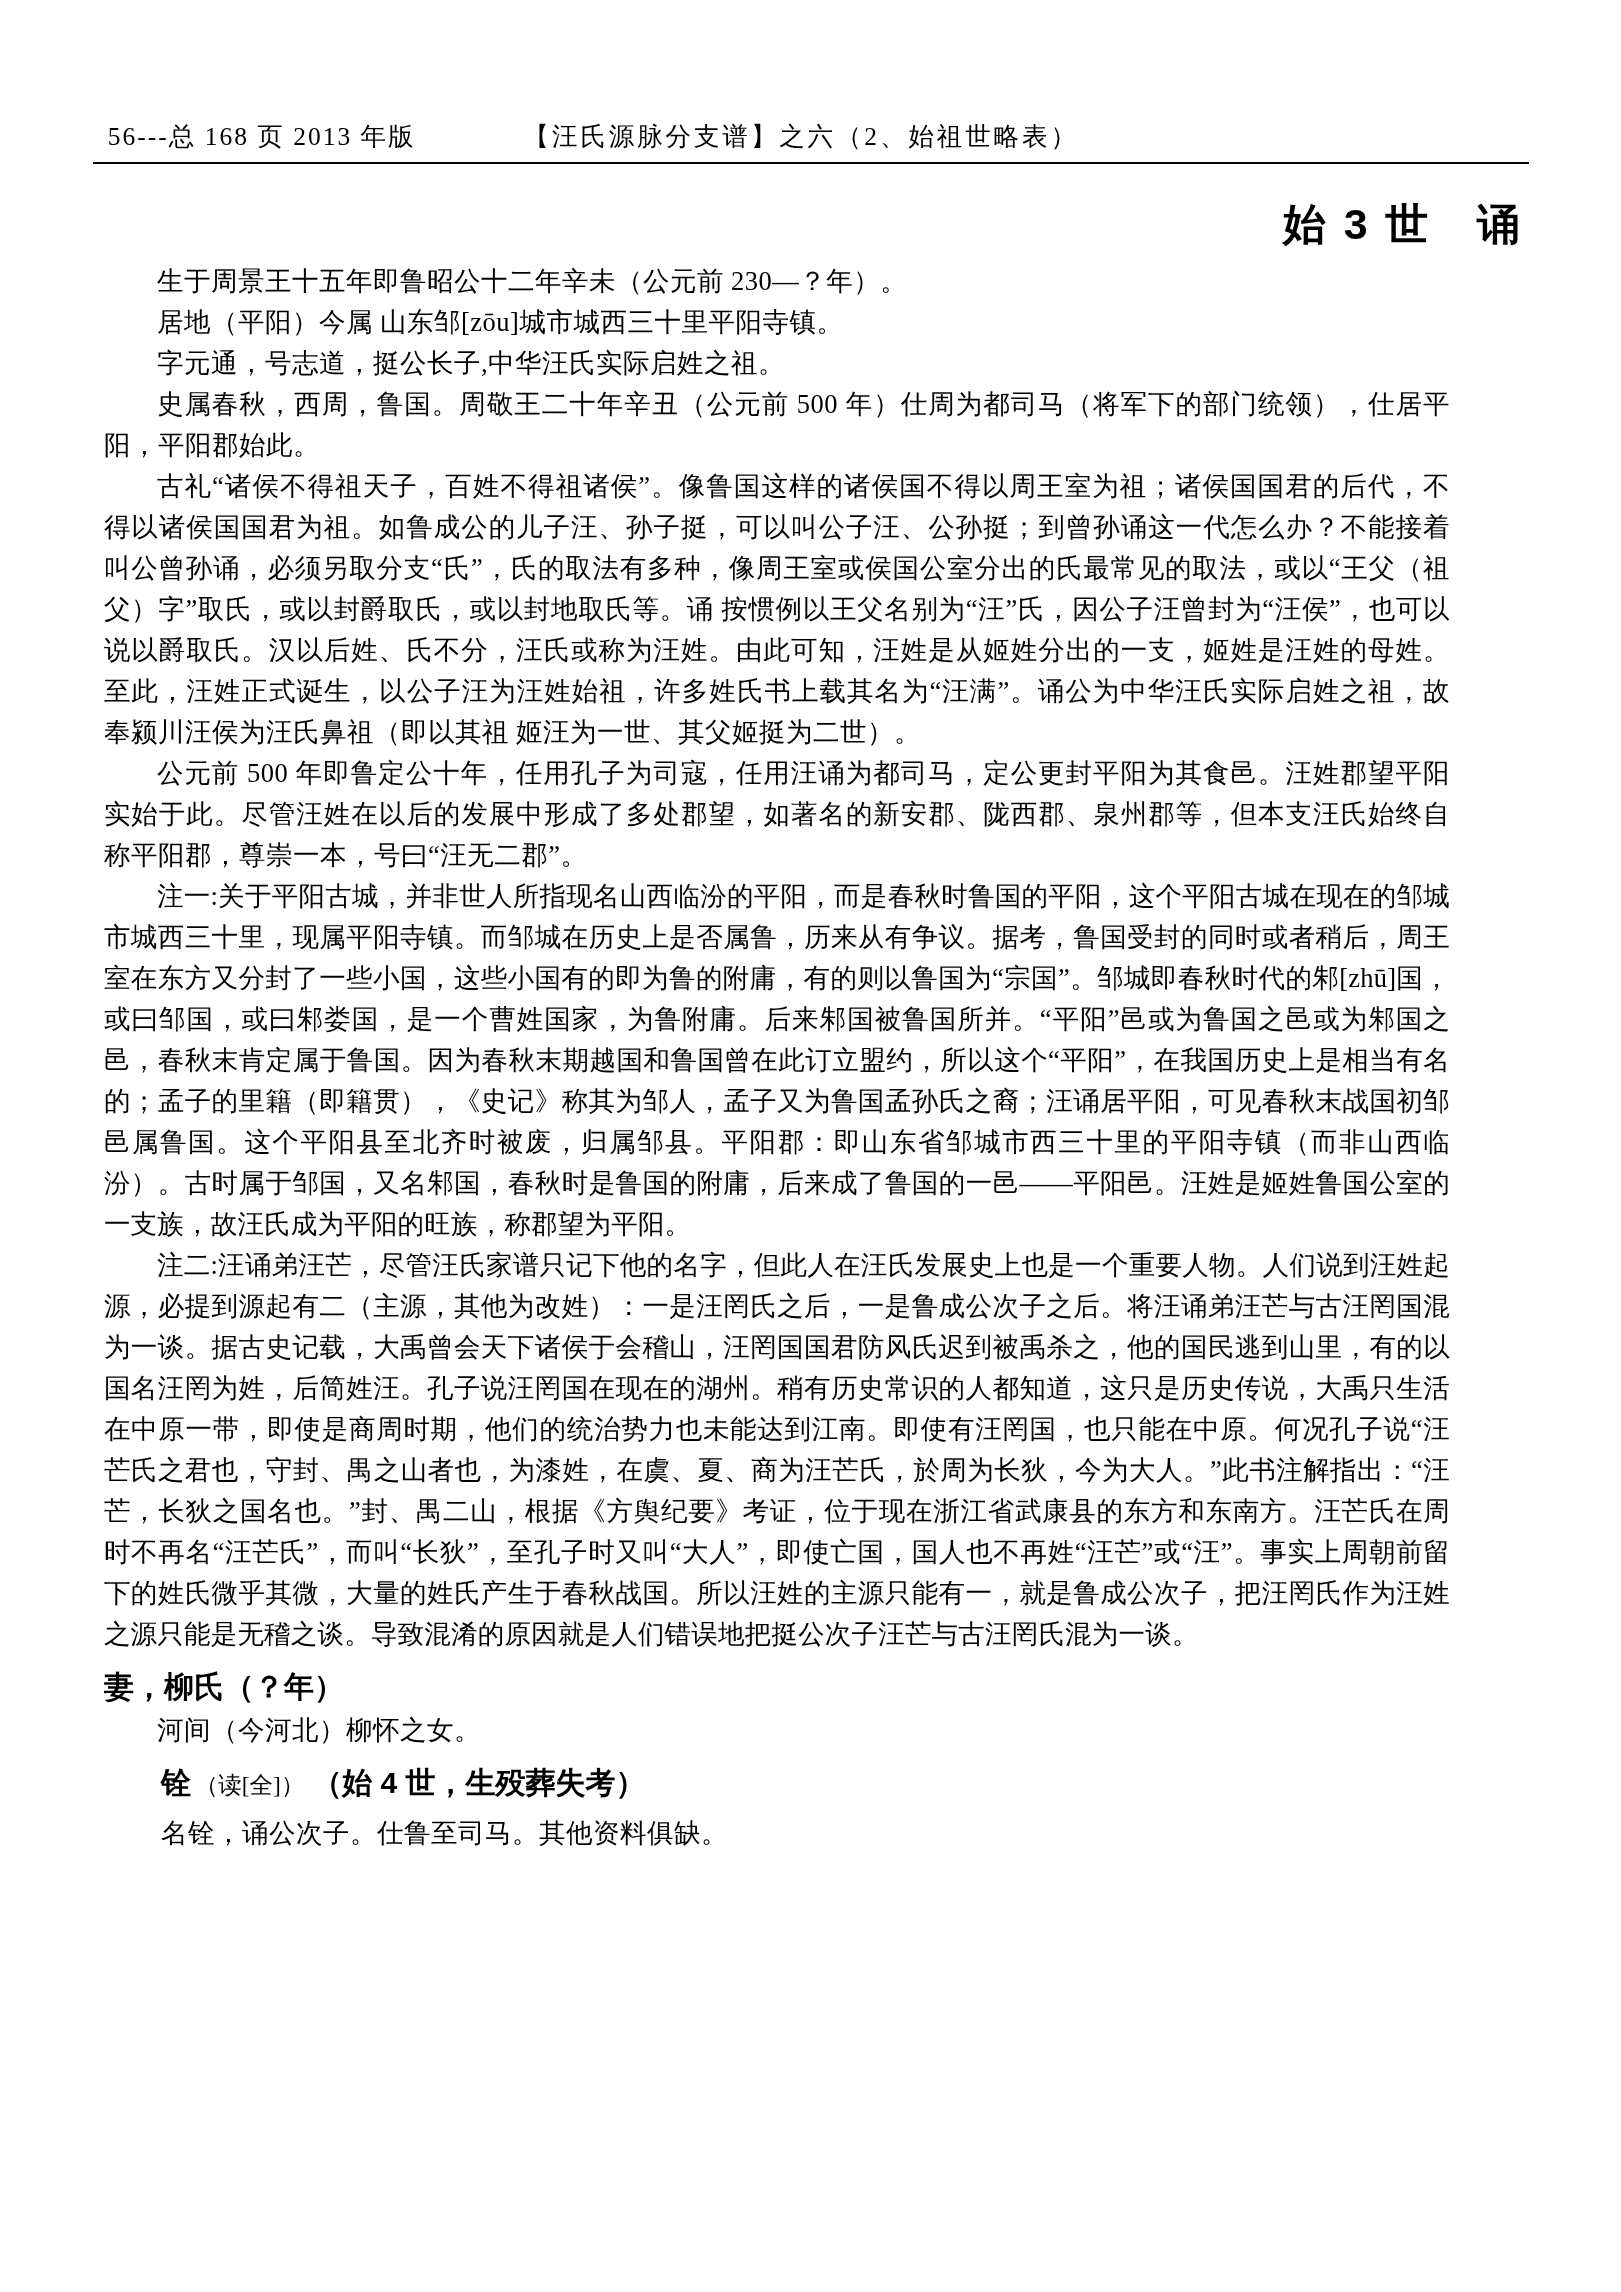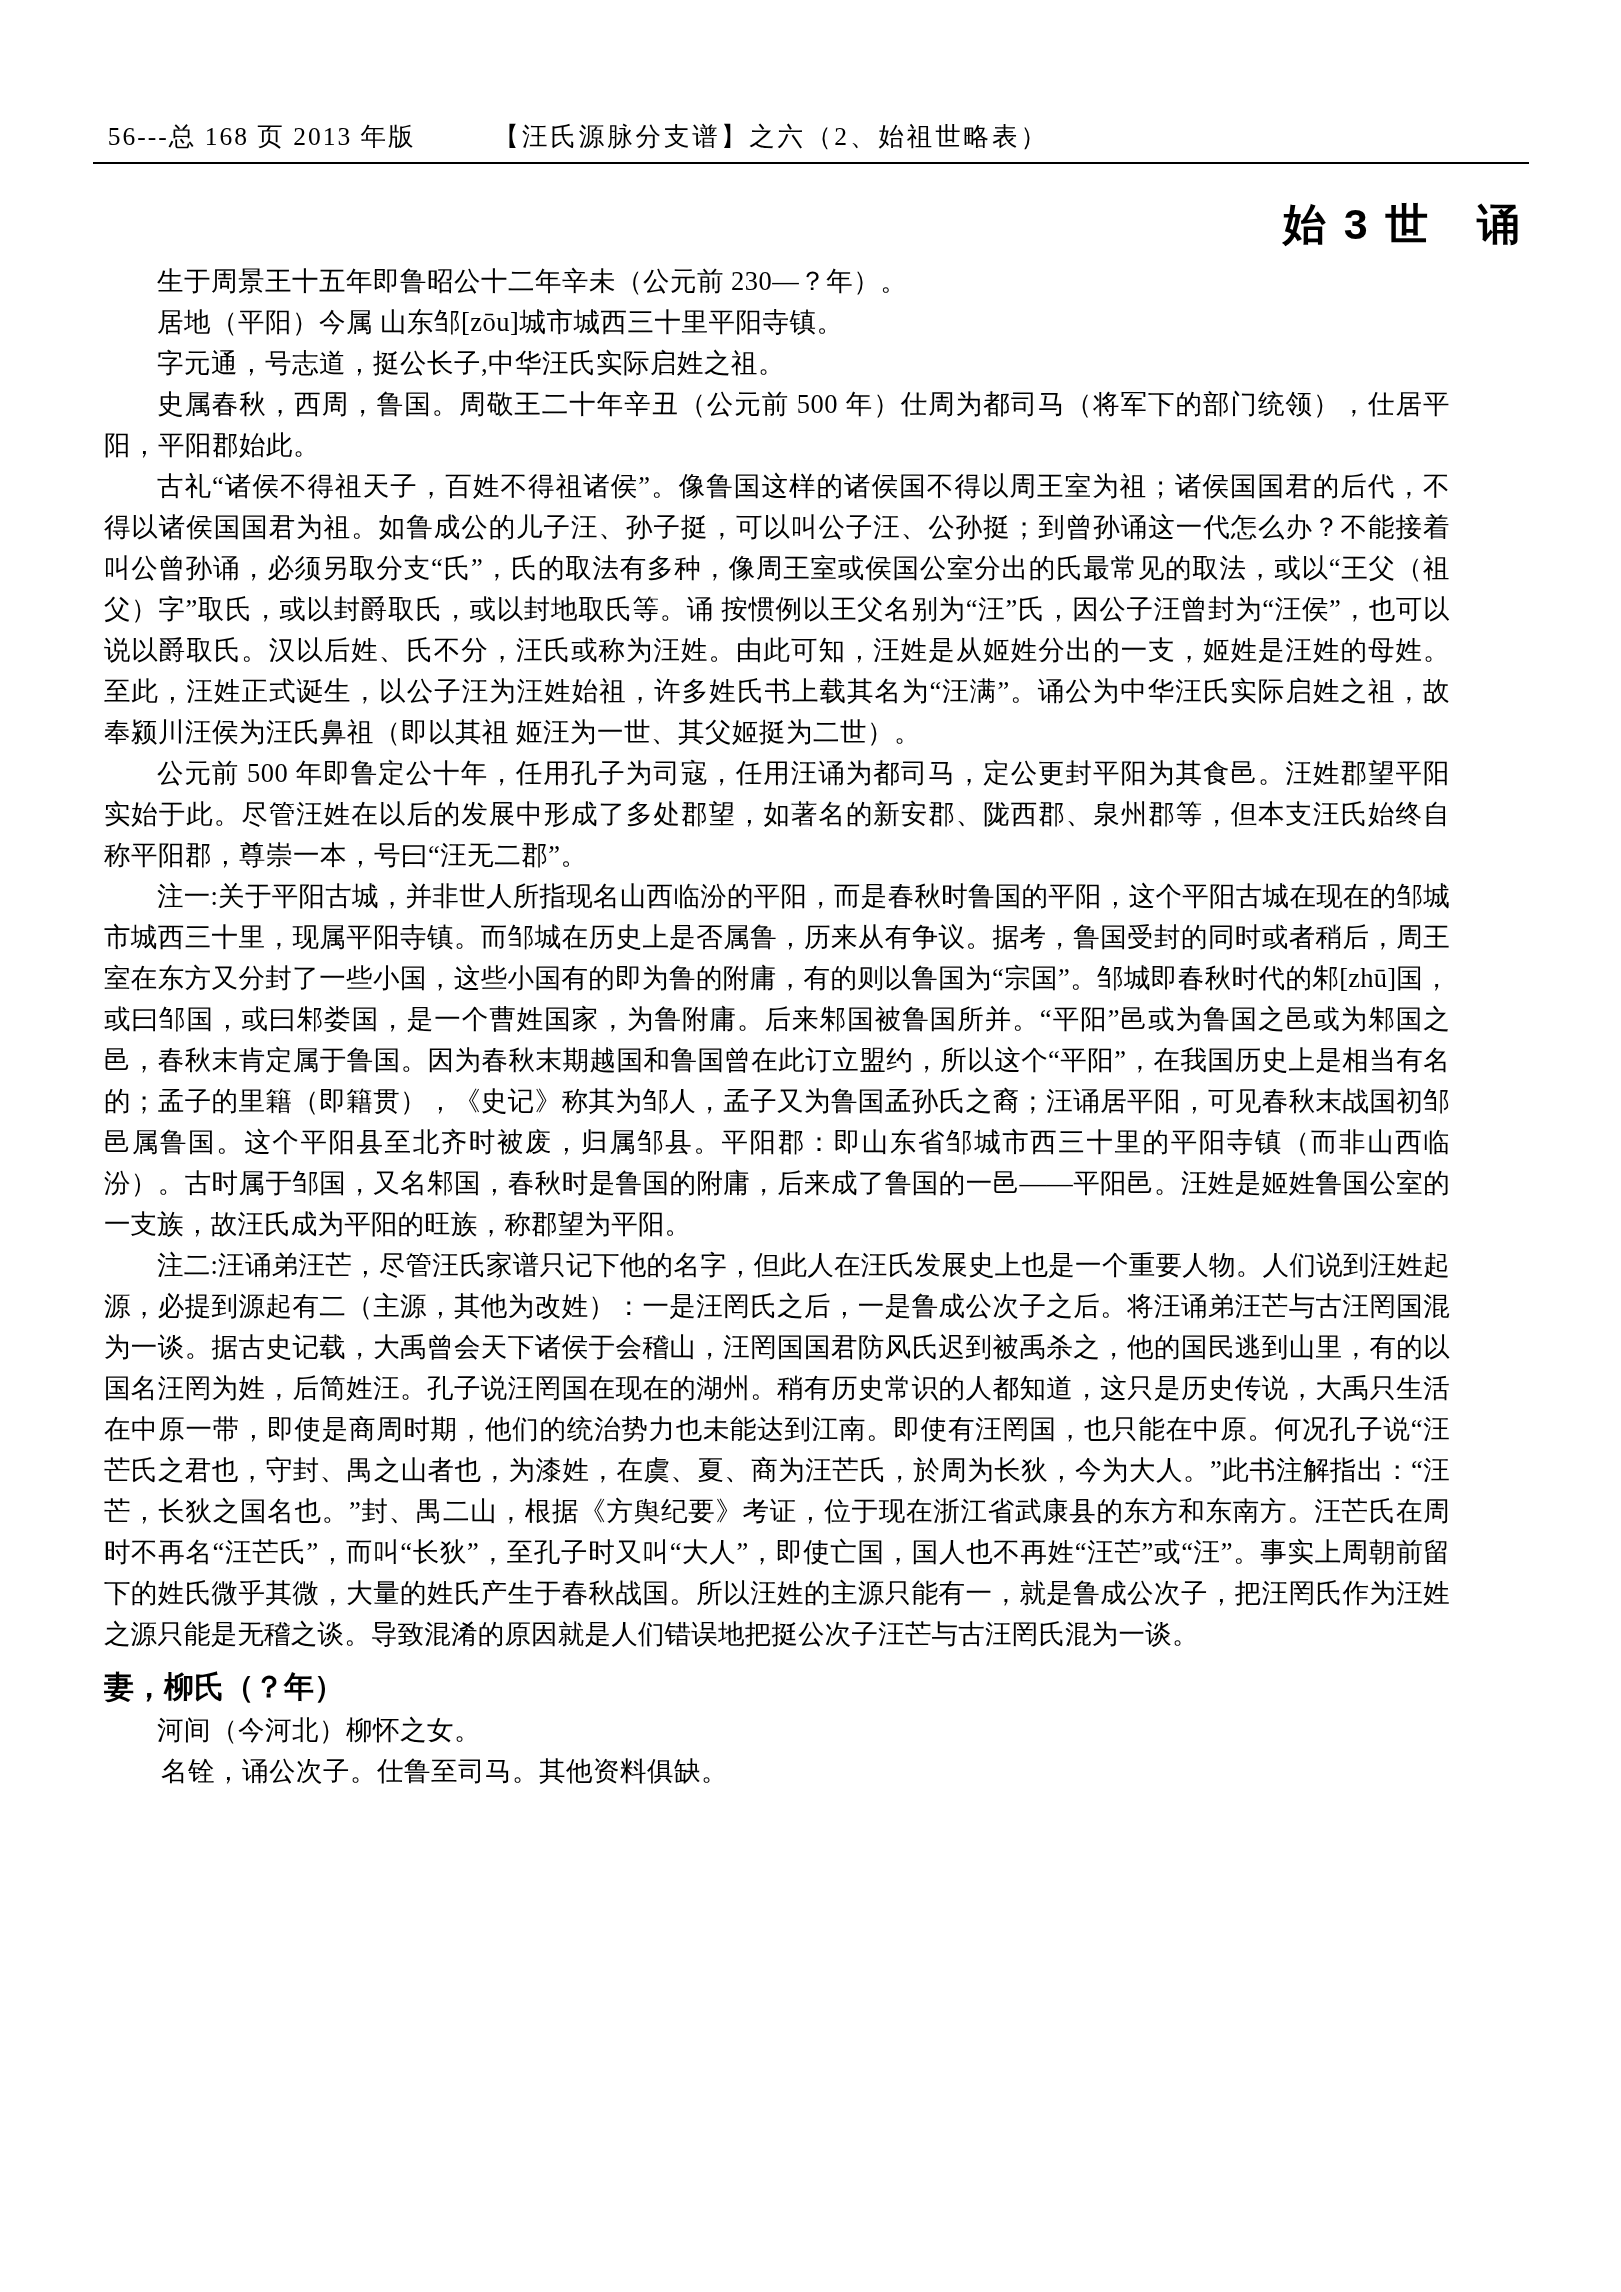--- a/index.html
+++ b/index.html
@@ -10,21 +10,21 @@
     background: #ffffff;
     color: #000000;
     box-sizing: border-box;
     padding: 120px 98px 0 98px;
     overflow: hidden;
     font-family: "Liberation Serif", serif;
   }
   
   .hdr { display: flex; align-items: baseline; font-size: 25.5px; line-height: 33px; letter-spacing: 2px; }
   .hdr-left { margin-left: 9.8px; white-space: nowrap; }
-  .hdr-title { margin-left: 78px; white-space: nowrap; letter-spacing: 2.9px; }
+  .hdr-title { margin-left: 108px; white-space: nowrap; letter-spacing: 2.9px; }
   .rule { border-top: 2.9px solid #000; margin-top: 8.8px; margin-left: -4.9px; margin-right: -5.9px; }
   
   .doc-title {
     font-family: "Liberation Sans", sans-serif;
     font-weight: bold;
     font-size: 43px;
     line-height: 47px;
     letter-spacing: 2.9px;
     margin: 37px 0 13.7px 3.9px;
     text-align: right;
@@ -96,20 +96,23 @@
     <p>史属春秋，西周，鲁国。周敬王二十年辛丑（公元前 500 年）仕周为都司马（将军下的部门统领），仕居平阳，平阳郡始此。</p>
     <p>古礼“诸侯不得祖天子，百姓不得祖诸侯”。像鲁国这样的诸侯国不得以周王室为祖；诸侯国国君的后代，不得以诸侯国国君为祖。如鲁成公的儿子汪、孙子挺，可以叫公子汪、公孙挺；到曾孙诵这一代怎么办？不能接着叫公曾孙诵，必须另取分支“氏”，氏的取法有多种，像周王室或侯国公室分出的氏最常见的取法，或以“王父（祖父）字”取氏，或以封爵取氏，或以封地取氏等。诵 按惯例以王父名别为“汪”氏，因公子汪曾封为“汪侯”，也可以说以爵取氏。汉以后姓、氏不分，汪氏或称为汪姓。由此可知，汪姓是从姬姓分出的一支，姬姓是汪姓的母姓。至此，汪姓正式诞生，以公子汪为汪姓始祖，许多姓氏书上载其名为“汪满”。诵公为中华汪氏实际启姓之祖，故奉颍川汪侯为汪氏鼻祖（即以其祖 姬汪为一世、其父姬挺为二世）。</p>
     <p>公元前 500 年即鲁定公十年，任用孔子为司寇，任用汪诵为都司马，定公更封平阳为其食邑。汪姓郡望平阳实始于此。尽管汪姓在以后的发展中形成了多处郡望，如著名的新安郡、陇西郡、泉州郡等，但本支汪氏始终自称平阳郡，尊崇一本，号曰“汪无二郡”。</p>
     <p class="note">注一:关于平阳古城，并非世人所指现名山西临汾的平阳，而是春秋时鲁国的平阳，这个平阳古城在现在的邹城市城西三十里，现属平阳寺镇。而邹城在历史上是否属鲁，历来从有争议。据考，鲁国受封的同时或者稍后，周王室在东方又分封了一些小国，这些小国有的即为鲁的附庸，有的则以鲁国为“宗国”。邹城即春秋时代的邾[zhū]国，或曰邹国，或曰邾娄国，是一个曹姓国家，为鲁附庸。后来邾国被鲁国所并。“平阳”邑或为鲁国之邑或为邾国之邑，春秋末肯定属于鲁国。因为春秋末期越国和鲁国曾在此订立盟约，所以这个“平阳”，在我国历史上是相当有名的；孟子的里籍（即籍贯），《史记》称其为邹人，孟子又为鲁国孟孙氏之裔；汪诵居平阳，可见春秋末战国初邹邑属鲁国。这个平阳县至北齐时被废，归属邹县。平阳郡：即山东省邹城市西三十里的平阳寺镇（而非山西临汾）。古时属于邹国，又名邾国，春秋时是鲁国的附庸，后来成了鲁国的一邑——平阳邑。汪姓是姬姓鲁国公室的一支族，故汪氏成为平阳的旺族，称郡望为平阳。</p>
     <p class="note">注二:汪诵弟汪芒，尽管汪氏家谱只记下他的名字，但此人在汪氏发展史上也是一个重要人物。人们说到汪姓起源，必提到源起有二（主源，其他为改姓）：一是汪罔氏之后，一是鲁成公次子之后。将汪诵弟汪芒与古汪罔国混为一谈。据古史记载，大禹曾会天下诸侯于会稽山，汪罔国国君防风氏迟到被禹杀之，他的国民逃到山里，有的以国名汪罔为姓，后简姓汪。孔子说汪罔国在现在的湖州。稍有历史常识的人都知道，这只是历史传说，大禹只生活在中原一带，即使是商周时期，他们的统治势力也未能达到江南。即使有汪罔国，也只能在中原。何况孔子说“汪芒氏之君也，守封、禺之山者也，为漆姓，在虞、夏、商为汪芒氏，於周为长狄，今为大人。”此书注解指出：“汪芒，长狄之国名也。”封、禺二山，根据《方舆纪要》考证，位于现在浙江省武康县的东方和东南方。汪芒氏在周时不再名“汪芒氏”，而叫“长狄”，至孔子时又叫“大人”，即使亡国，国人也不再姓“汪芒”或“汪”。事实上周朝前留下的姓氏微乎其微，大量的姓氏产生于春秋战国。所以汪姓的主源只能有一，就是鲁成公次子，把汪罔氏作为汪姓之源只能是无稽之谈。导致混淆的原因就是人们错误地把挺公次子汪芒与古汪罔氏混为一谈。</p>
 
     <div class="wife-h">妻，柳氏（？年）</div>
     <p>河间（今河北）柳怀之女。</p>
 
 
+    <div class="child">
+      <span class="cname">铨</span><span class="cread">（读[全]）</span><span class="cinfo">（始 4 世，生殁葬失考）</span>
+    </div>
     <p class="child-note">名铨，诵公次子。仕鲁至司马。其他资料俱缺。</p>
 
   </div>
 
   <div class="footer-rule"></div>
   <div class="footer-text">指导：汪怀成（支第 24 代）　编撰：汪令应（支第 25 代，2013 年于北京，宗谱联系：349938095@qq.com）</div>
 
 </div>
 
 

